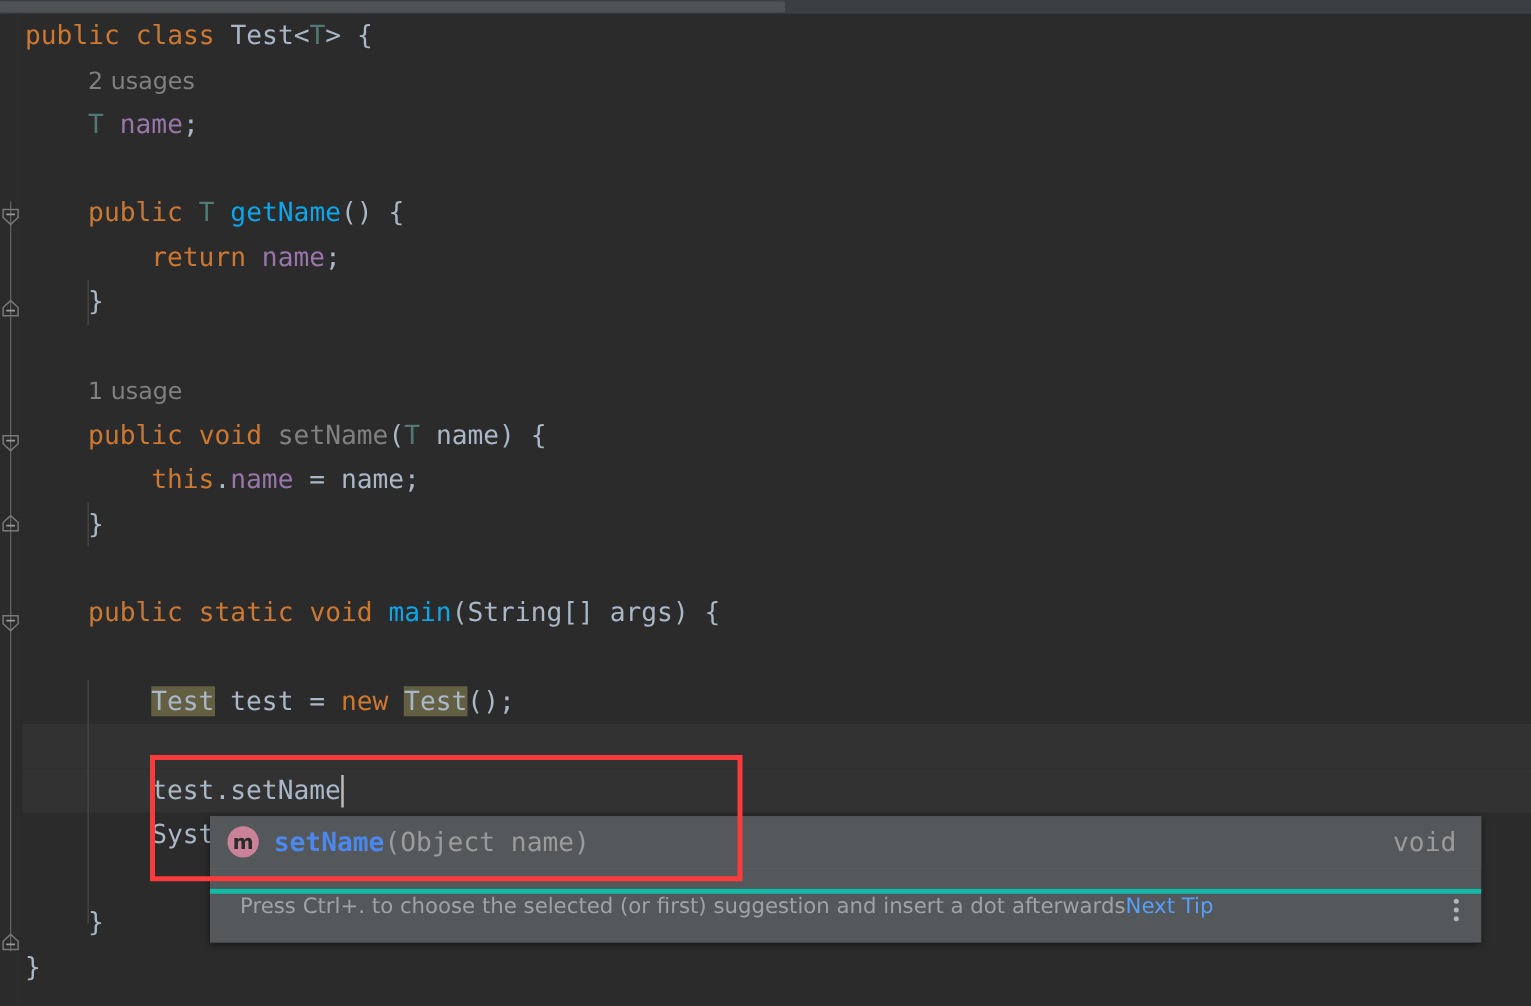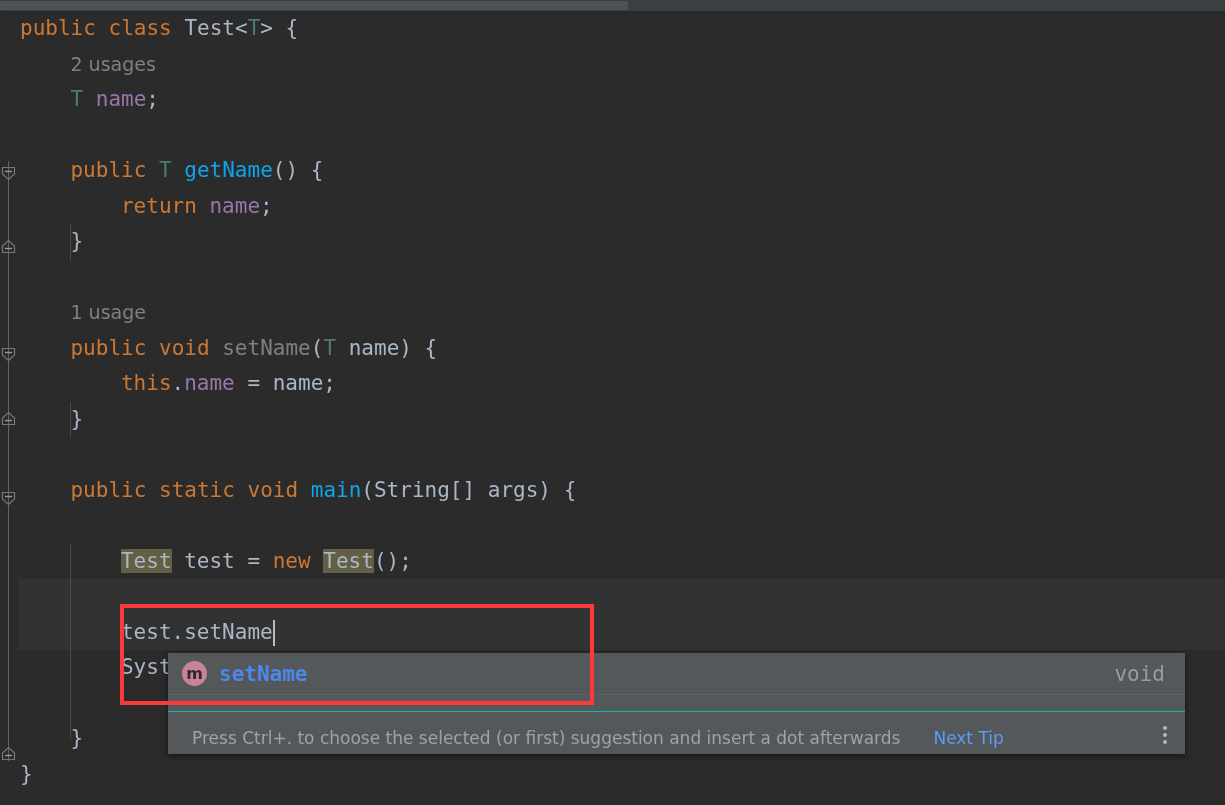--- a/index.html
+++ b/index.html
@@ -161,26 +161,25 @@
     padding-right: 6px;
   }
   #ac-gap {
     height: 16px;
     background: #54585a;
     border-top: 1px solid #5e6264;
   }
   #ac-hintbar {
     height: 37px;
     background: #54585a;
-    border-top: 1px solid #14b8a6;
-    display: flex;
-    align-items: flex-end;
+    border-top: 4px solid #14b8a6;
+    display: flex;
+    align-items: flex-start;
     padding: 0 12px 0 24px;
     box-sizing: border-box;
-    gap: 33px;
   }
   #ac-hint-text {
     color: #9fa3a5;
     font-family: "DejaVu Sans", sans-serif;
     font-size: 17px;
   }
   #ac-next-tip {
     color: #589df6;
     font-family: "DejaVu Sans", sans-serif;
     font-size: 17px;
@@ -267,20 +266,21 @@
 
   <div id="code-layer"><div class="code-line" style="top: 0px;"><span><span class="kw">public</span><span class="plain"> </span><span class="kw">class</span><span class="plain"> </span><span class="cls">Test</span><span class="punct">&lt;</span><span class="gtype">T</span><span class="punct">&gt;</span><span class="punct"> {</span></span></div><div class="code-line" style="top: 35.5px;"><span style="padding-left: 50.48px;"><span class="hint">2 usages</span></span></div><div class="code-line" style="top: 71px;"><span style="padding-left: 50.48px;"><span class="gtype">T</span><span class="plain"> </span><span class="field">name</span><span class="punct">;</span></span></div><div class="code-line" style="top: 106.5px;"><span></span></div><div class="code-line" style="top: 142px;"><span style="padding-left: 50.48px;"><span class="kw">public</span><span class="plain"> </span><span class="gtype">T</span><span class="plain"> </span><span class="method">getName</span><span class="punct">() {</span></span></div><div class="code-line" style="top: 177.5px;"><span style="padding-left: 100.96px;"><span class="kw">return</span><span class="plain"> </span><span class="field">name</span><span class="punct">;</span></span></div><div class="code-line" style="top: 213px;"><span style="padding-left: 50.48px;"><span class="punct">}</span></span></div><div class="code-line" style="top: 248.5px;"><span></span></div><div class="code-line" style="top: 284px;"><span style="padding-left: 50.48px;"><span class="hint">1 usage</span></span></div><div class="code-line" style="top: 319.5px;"><span style="padding-left: 50.48px;"><span class="kw">public</span><span class="plain"> </span><span class="kw">void</span><span class="plain"> </span><span class="methodg">setName</span><span class="punct">(</span><span class="gtype">T</span><span class="plain"> </span><span class="plain">name</span><span class="punct">) {</span></span></div><div class="code-line" style="top: 355px;"><span style="padding-left: 100.96px;"><span class="kw">this</span><span class="punct">.</span><span class="field">name</span><span class="punct"> = </span><span class="plain">name</span><span class="punct">;</span></span></div><div class="code-line" style="top: 390.5px;"><span style="padding-left: 50.48px;"><span class="punct">}</span></span></div><div class="code-line" style="top: 426px;"><span></span></div><div class="code-line" style="top: 461.5px;"><span style="padding-left: 50.48px;"><span class="kw">public</span><span class="plain"> </span><span class="kw">static</span><span class="plain"> </span><span class="kw">void</span><span class="plain"> </span><span class="method">main</span><span class="punct">(</span><span class="plain">String</span><span class="punct">[] </span><span class="plain">args</span><span class="punct">) {</span></span></div><div class="code-line" style="top: 497px;"><span></span></div><div class="code-line" style="top: 532.5px;"><span style="padding-left: 100.96px;"><span class="plain mark">Test</span><span class="plain"> </span><span class="plain">test</span><span class="punct"> = </span><span class="kw">new</span><span class="plain"> </span><span class="plain mark">Test</span><span class="punct">();</span></span></div><div class="code-line line-hl" style="top: 568px;"><span></span></div><div class="code-line line-hl" style="top: 603.5px;"><span style="padding-left: 100.96px;"><span class="plain">test</span><span class="punct">.</span><span class="plain">setName</span></span></div><div class="code-line" style="top: 639px;"><span style="padding-left: 100.96px;"><span class="plain">System</span></span></div><div class="code-line" style="top: 674.5px;"><span></span></div><div class="code-line" style="top: 710px;"><span style="padding-left: 50.48px;"><span class="punct">}</span></span></div><div class="code-line" style="top: 745.5px;"><span><span class="punct">}</span></span></div><div class="indent-guide" style="left: 70.48px; top: 213px; height: 35.5px;"></div><div class="indent-guide" style="left: 70.48px; top: 390.5px; height: 35.5px;"></div><div class="indent-guide" style="left: 70.48px; top: 532.5px; height: 195.25px;"></div></div>
 
   <div id="caret" style="left: 273.4px; top: 619.5px;"></div>
 
   <div id="autocomplete-popup">
     <div id="ac-list">
       <div id="ac-row">
         <div id="ac-icon">m</div>
         <span id="ac-name">setName</span>
+        <span id="ac-params">(Object name)</span>
         <span id="ac-spacer"></span>
         <span id="ac-rettype">void</span>
       </div>
     </div>
     <div id="ac-gap"></div>
     <div id="ac-hintbar">
       <span id="ac-hint-text">Press Ctrl+. to choose the selected (or first) suggestion and insert a dot afterwards</span>
       <span id="ac-next-tip">Next Tip</span>
       <span id="ac-hint-spacer"></span>
       <span id="ac-kebab">

